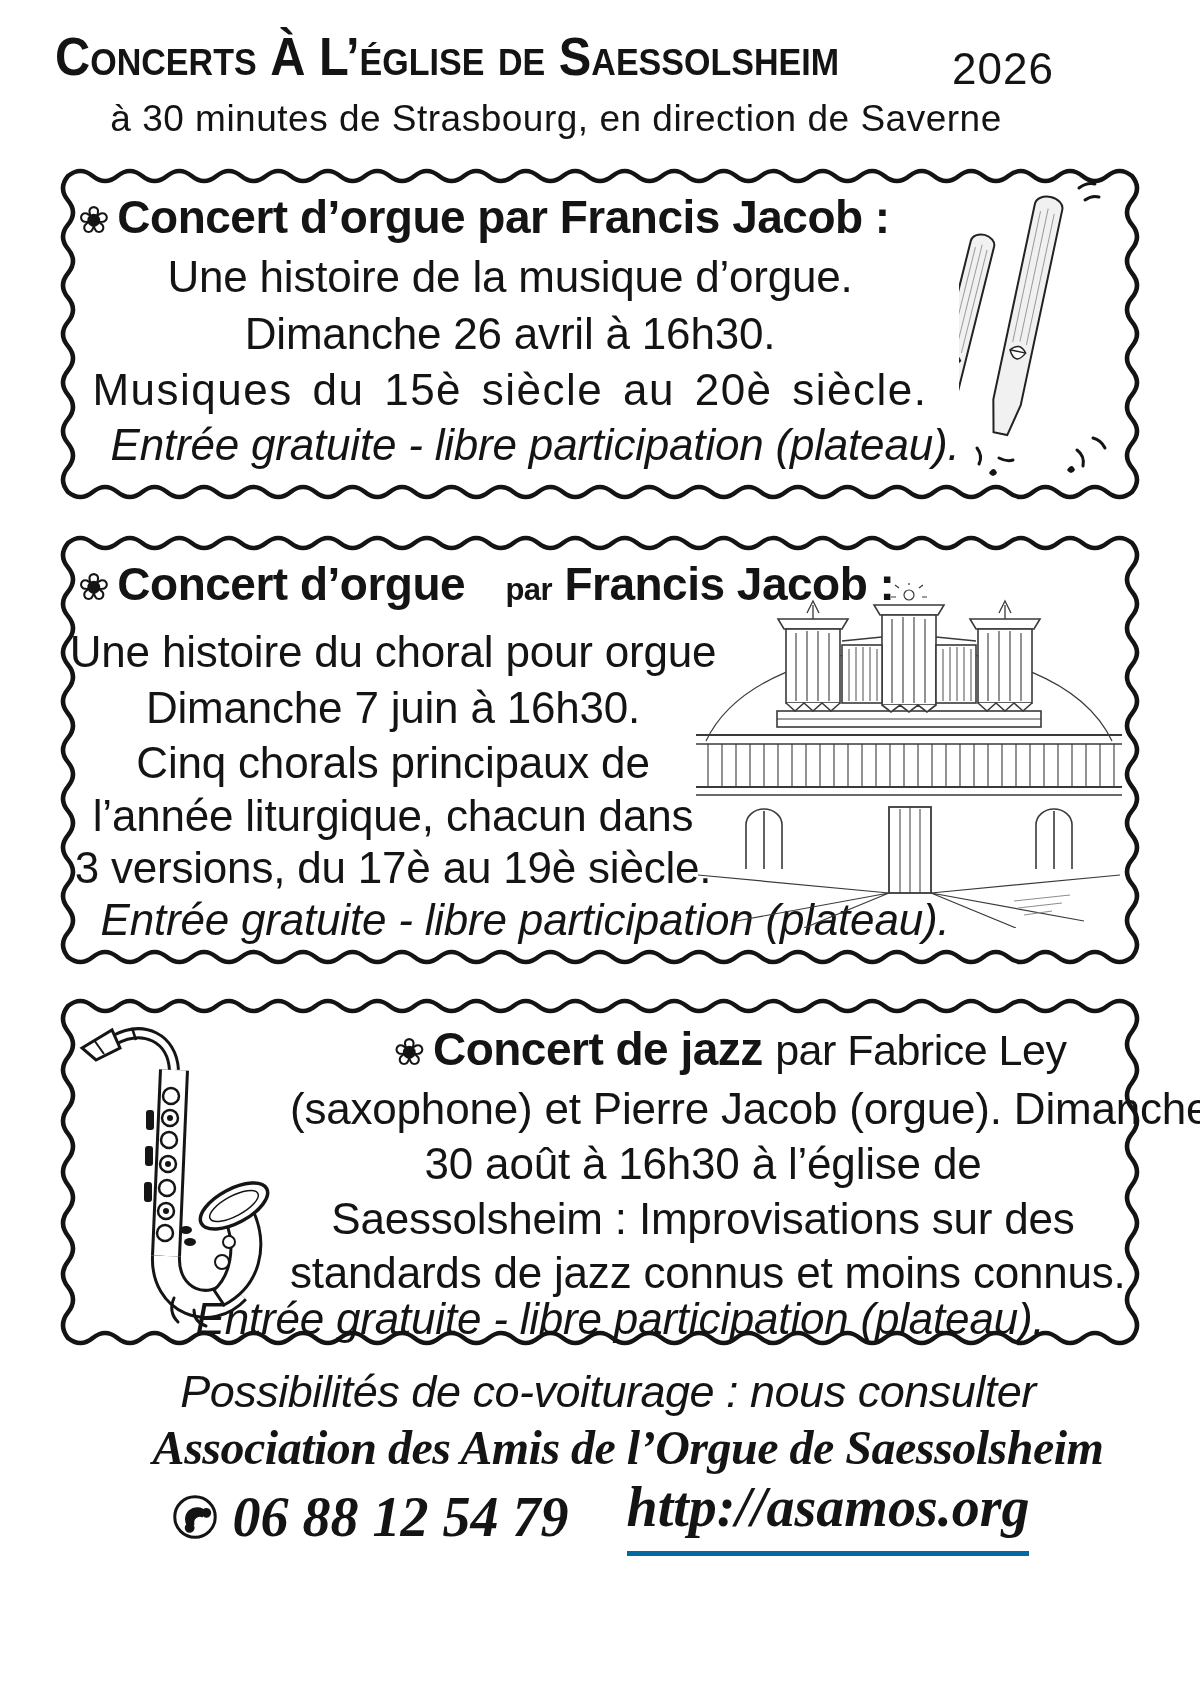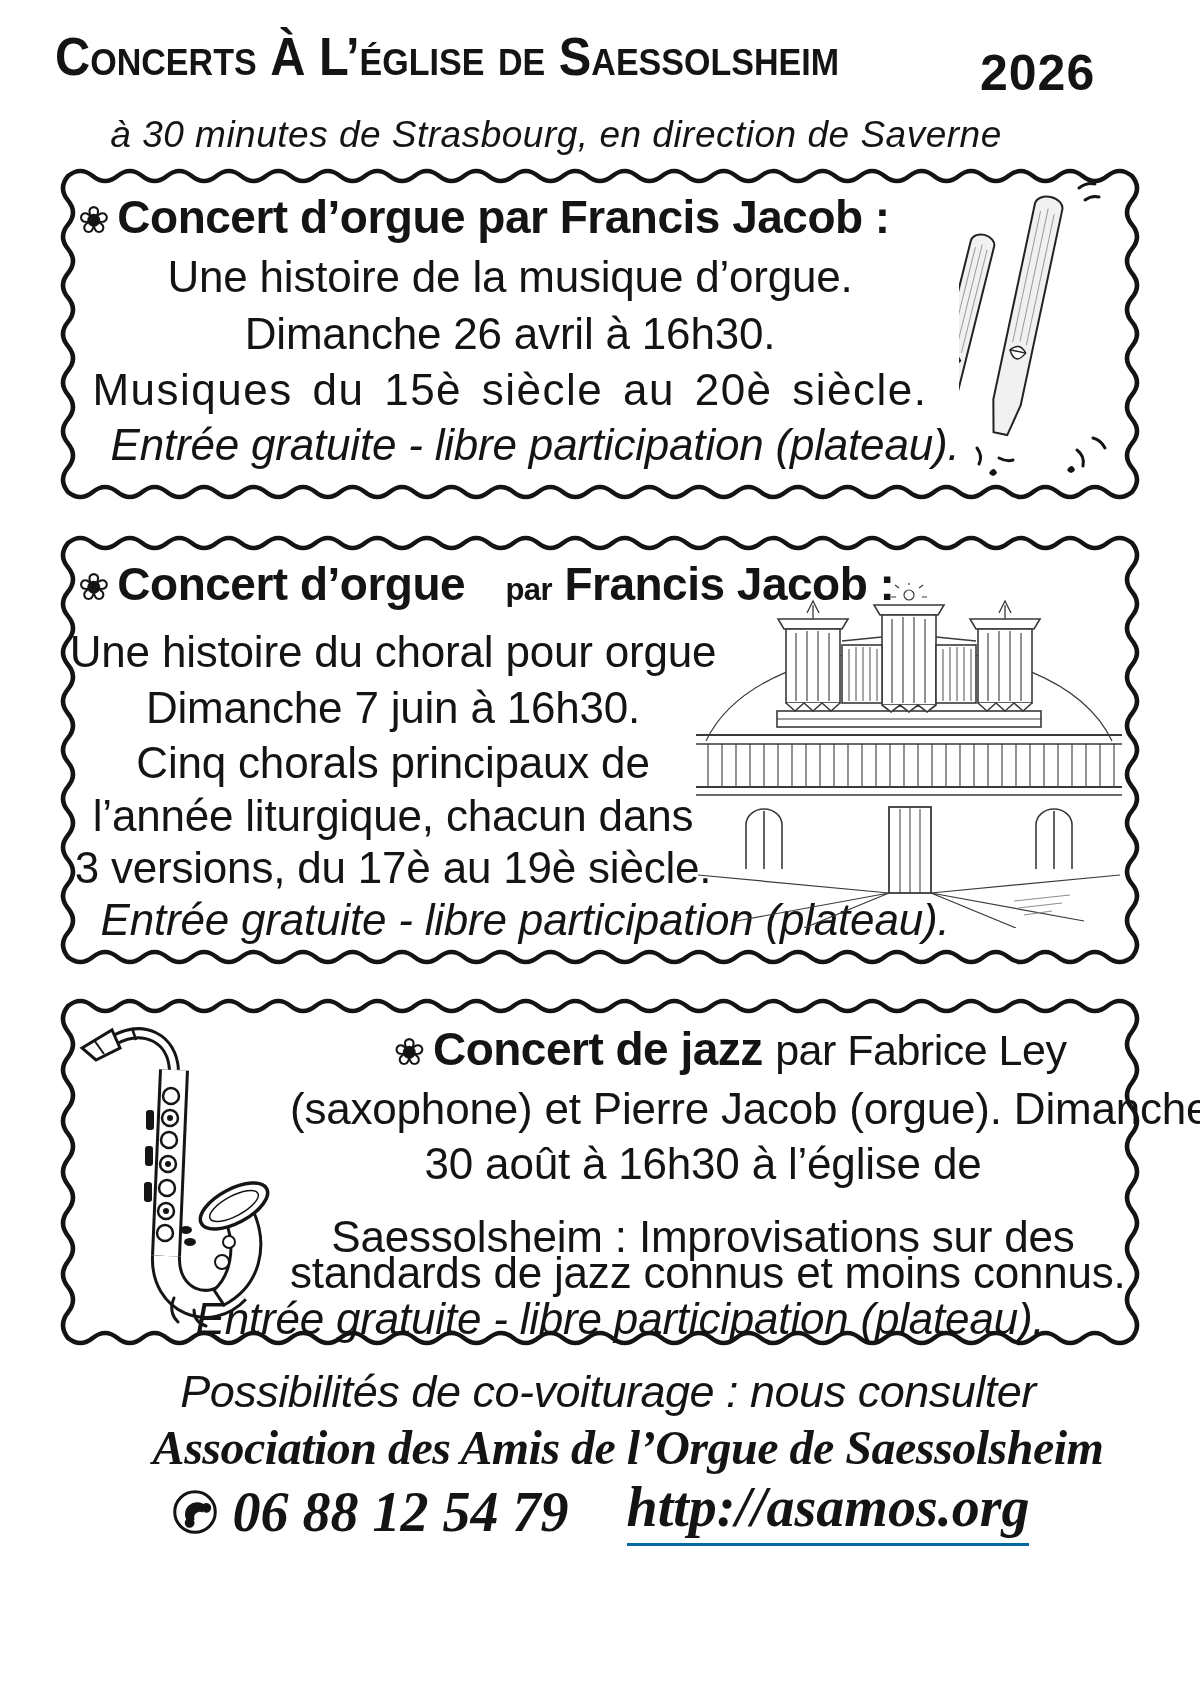--- a/index.html
+++ b/index.html
@@ -8,24 +8,24 @@
     background:#ffffff; color:#141414; overflow:hidden;
     font-family:"Liberation Sans","DejaVu Sans",sans-serif;
   }
   
   .title-row{position:absolute;left:55px;top:26px;width:1090px;white-space:nowrap;}
   .main-title{
     display:inline-block;font-size:53px;font-weight:bold;
     font-variant:small-caps;letter-spacing:0px;
     transform:scaleX(.92);transform-origin:left center;white-space:nowrap;
   }
-  .year{position:absolute;left:980px;top:44px;font-size:50px;font-weight:bold;letter-spacing:1px;}
+  .year{position:absolute;left:952px;top:44px;font-size:44px;font-weight:normal;letter-spacing:1px;}
   .subtitle{
     position:absolute;left:0;top:98px;width:1112px;text-align:center;
-    font-size:37px;font-style:italic;letter-spacing:.5px;margin-top:16px;
+    font-size:37px;letter-spacing:.5px;
   }
   
   .box{position:absolute;left:60px;width:1080px;}
   .box1{top:168px;height:332px;}
   .box2{top:535px;height:430px;}
   .box3{top:998px;height:348px;}
   .wavy{position:absolute;inset:0;width:100%;height:100%;pointer-events:none;}
   .bhead{position:absolute;font-size:46px;font-weight:bold;letter-spacing:-0.5px;white-space:nowrap;}
   .flower{font-size:38px;font-weight:normal;padding-right:8px;}
   .par-small{font-size:31px;font-weight:bold;margin-left:28px;}
@@ -49,41 +49,41 @@
   .box2 .l4{top:256px;}
   .box2 .l5{top:308px;}
   .box2 .entry{left:0;width:930px;top:360px;}
   .organ-ill{position:absolute;right:6px;top:48px;}
   
   .sax-ill{position:absolute;left:14px;top:20px;}
   .box3 .bhead{left:290px;top:24px;width:760px;text-align:center;}
   .box3 .bline{left:230px;width:826px;}
   .box3 .l1{top:86px;}
   .box3 .l2{top:141px;}
-  .box3 .l3{top:196px;margin-top:18px;}
+  .box3 .l3{top:196px;}
   .box3 .l4{top:250px;}
   .box3 .entry{left:60px;width:1000px;top:296px;}
   
   .carpool{
     position:absolute;left:8px;top:1366px;width:1200px;text-align:center;
     font-size:45px;font-style:italic;letter-spacing:-0.5px;
   }
   .association{
     position:absolute;left:0;top:1420px;width:1200px;text-align:center;
     font-family:"Liberation Serif","DejaVu Serif",serif;
     font-size:48px;font-weight:bold;font-style:italic;letter-spacing:-0.5px;white-space:nowrap;margin-left:28px;
   }
   .phone-row{
     position:absolute;left:0;top:1478px;width:1200px;
     display:flex;justify-content:center;align-items:center;gap:58px;
     font-family:"Liberation Serif","DejaVu Serif",serif;
     font-size:56px;font-weight:bold;font-style:italic;
   }
   .phone-block{display:flex;align-items:center;gap:14px;text-align:right;}
-  .site{border-bottom:3px solid #0369a1;padding-bottom:6px;line-height:1.05;}
+  .site{border-bottom:5px solid #0369a1;padding-bottom:14px;line-height:1.05;}
   svg{display:block;}
 </style>
 </head>
 <body>
 
 <div class="page">
 
   <div class="title-row">
     <h1 class="main-title" style="margin:0">Concerts À L’église de Saessolsheim</h1>
   </div>

